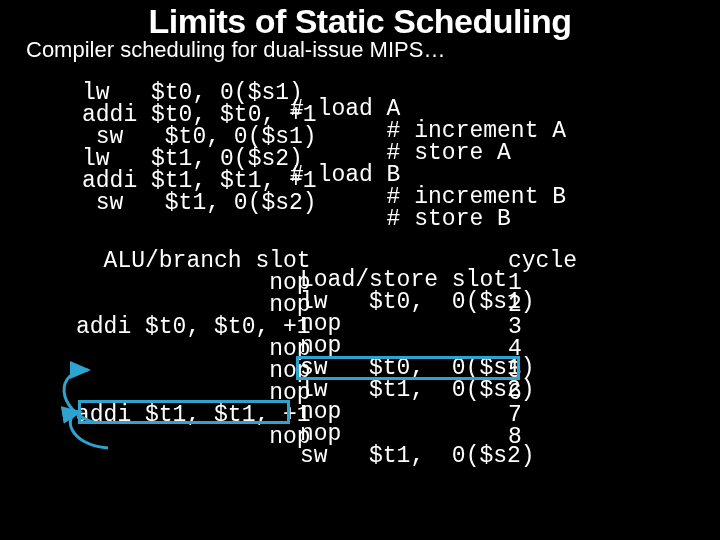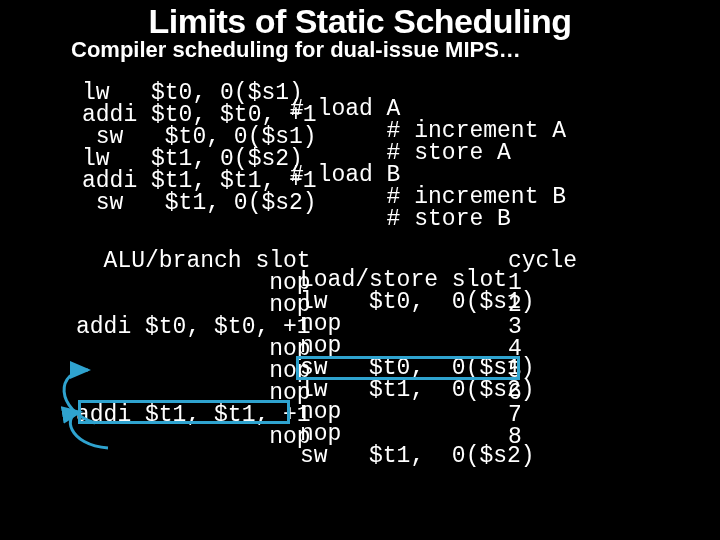--- a/index.html
+++ b/index.html
@@ -14,25 +14,24 @@
     }
     .title {
       font-size: 34px;
       font-weight: 700;
       text-align: center;
       margin-top: 2px;
       letter-spacing: -0.5px;
     }
     .subtitle {
       font-size: 22px;
-      font-weight: 700;
+      font-weight: 400;
       text-align: left;
       padding-left: 26px;
       margin-top: -4px;
-      margin-left: 45px;
     }
     .code-block {
       font-family: Consolas, "Courier New", monospace;
       font-size: 23px;
       line-height: 22px;
       white-space: pre;
       position: absolute;
     }
     .asm { left: 82px; top: 82px; }
     .comments { left: 290px; top: 98px; }

